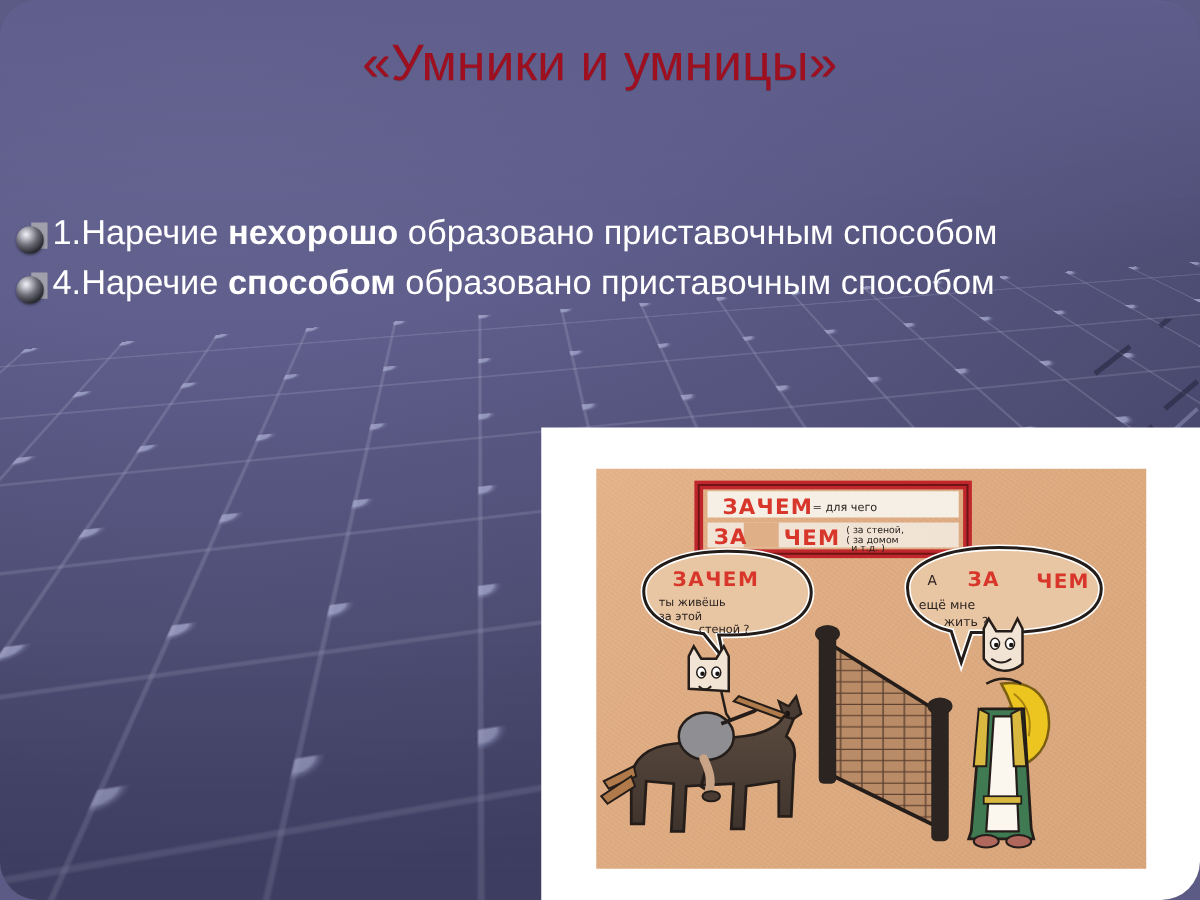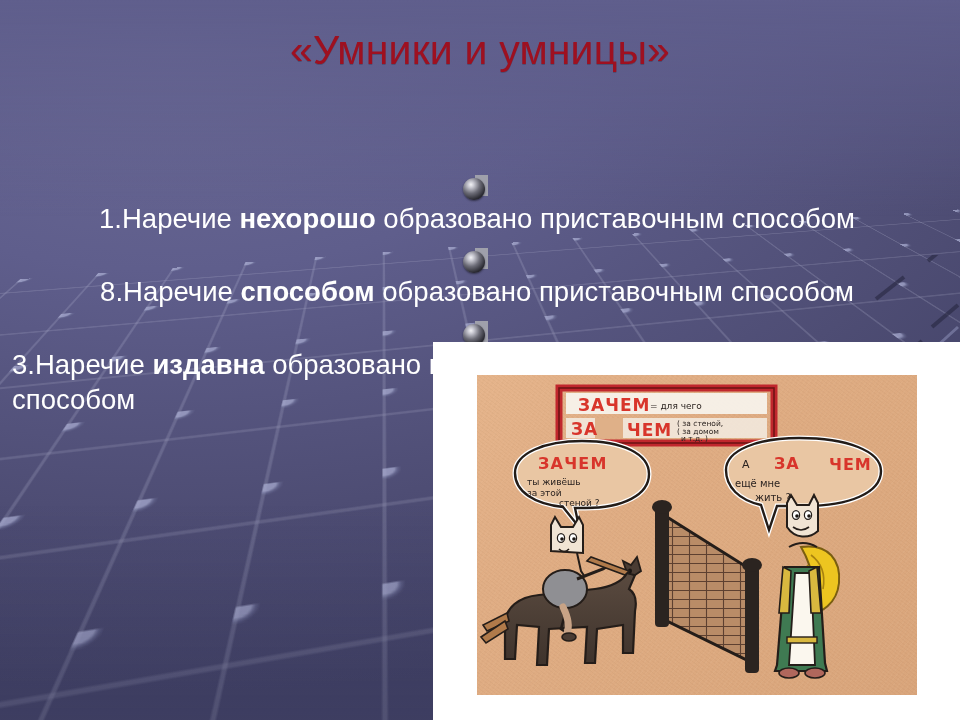--- a/index.html
+++ b/index.html
@@ -5,20 +5,21 @@
   html,body{margin:0;padding:0;}
   body{
     width:960px;height:720px;overflow:hidden;
     font-family:"Liberation Sans", sans-serif;
     background:#5b5b86;
   }
   .slide{
     position:relative;width:960px;height:720px;overflow:hidden;
     background:
       radial-gradient(120% 90% at 18% 6%, #6b6a95 0%, #5f5e8c 35%, #4e4d74 72%, #3f3f63 100%);
+    border-radius: 31px;
   }
 
   
   .mesh-wrap{position:absolute;inset:0;overflow:hidden;}
   .mesh{position:absolute;left:-40%;top:34%;width:180%;height:110%;
         transform:perspective(540px) rotateX(62deg) rotateZ(-9deg);
         transform-origin:50% 0%;
         background-image:
           repeating-linear-gradient(90deg, rgba(214,216,238,.30) 0 2px, rgba(214,216,238,0) 2px 64px),
           repeating-linear-gradient(0deg,  rgba(214,216,238,.26) 0 2px, rgba(214,216,238,0) 2px 64px);
@@ -36,21 +37,21 @@
   .title{
     position:absolute;left:0;right:0;top:24px;text-align:center;
     color:#9e1020;font-size:41px;line-height:1.28;font-weight:400;
     letter-spacing:.2px;text-shadow:0 1px 0 rgba(0,0,0,.18);
   }
   .title .l1{display:block;}
   .title .l2{display:block;}
 
   
   .list{position:absolute;left:12px;top:168px;width:930px;}
-  .row{display:flex;align-items:center;margin-bottom:4px;flex-direction:column;}
+  .row{display:flex;align-items:flex-end;margin-bottom:4px;}
   .bullet{
     position:relative;flex:0 0 auto;width:26px;height:26px;margin-top:7px;margin-right:4px;
   }
   .bullet .sq{position:absolute;left:13px;top:0px;width:13px;height:21px;background:#9fa0ab;}
   .bullet .ball{
     position:absolute;left:1px;top:3px;width:22px;height:22px;border-radius:50%;
     background:radial-gradient(circle at 36% 30%, #f2f2f5 0%, #c9c9d2 14%, #6d6d78 42%, #2b2b33 72%, #111116 100%);
     box-shadow:0 1px 2px rgba(0,0,0,.45);
   }
   .txt{color:#ffffff;font-size:27.5px;line-height:1.30;letter-spacing:0;flex:1 1 auto;}
@@ -106,30 +107,23 @@
           <span class="ball"></span>
       </span>
       <span class="txt"><span>1.Наречие </span><b>нехорошо</b><span> образовано приставочным способом</span></span>
     </div>
 
     <div class="row">
       <span class="bullet">
         <span class="sq"></span>
           <span class="ball"></span>
       </span>
-      <span class="txt"><span>8.Наречие </span><b>способом</b><span> образовано приставочным способом</span></span>
+      <span class="txt"><span>4.Наречие </span><b>способом</b><span> образовано приставочным способом</span></span>
     </div>
 
-    <div class="row">
-      <span class="bullet">
-        <span class="sq"></span>
-          <span class="ball"></span>
-      </span>
-      <span class="txt"><span>3.Наречие </span><b>издавна</b><span> образовано  приставочно-суффиксальным способом</span></span>
-    </div>
 
   </div>
 
   <div class="pic-frame">
     <div class="photo">
       <div class="grain"></div>
 
       <svg viewBox="0 0 440 320">
         <defs>
           <pattern id="bricks" width="17" height="9" patternUnits="userSpaceOnUse">

